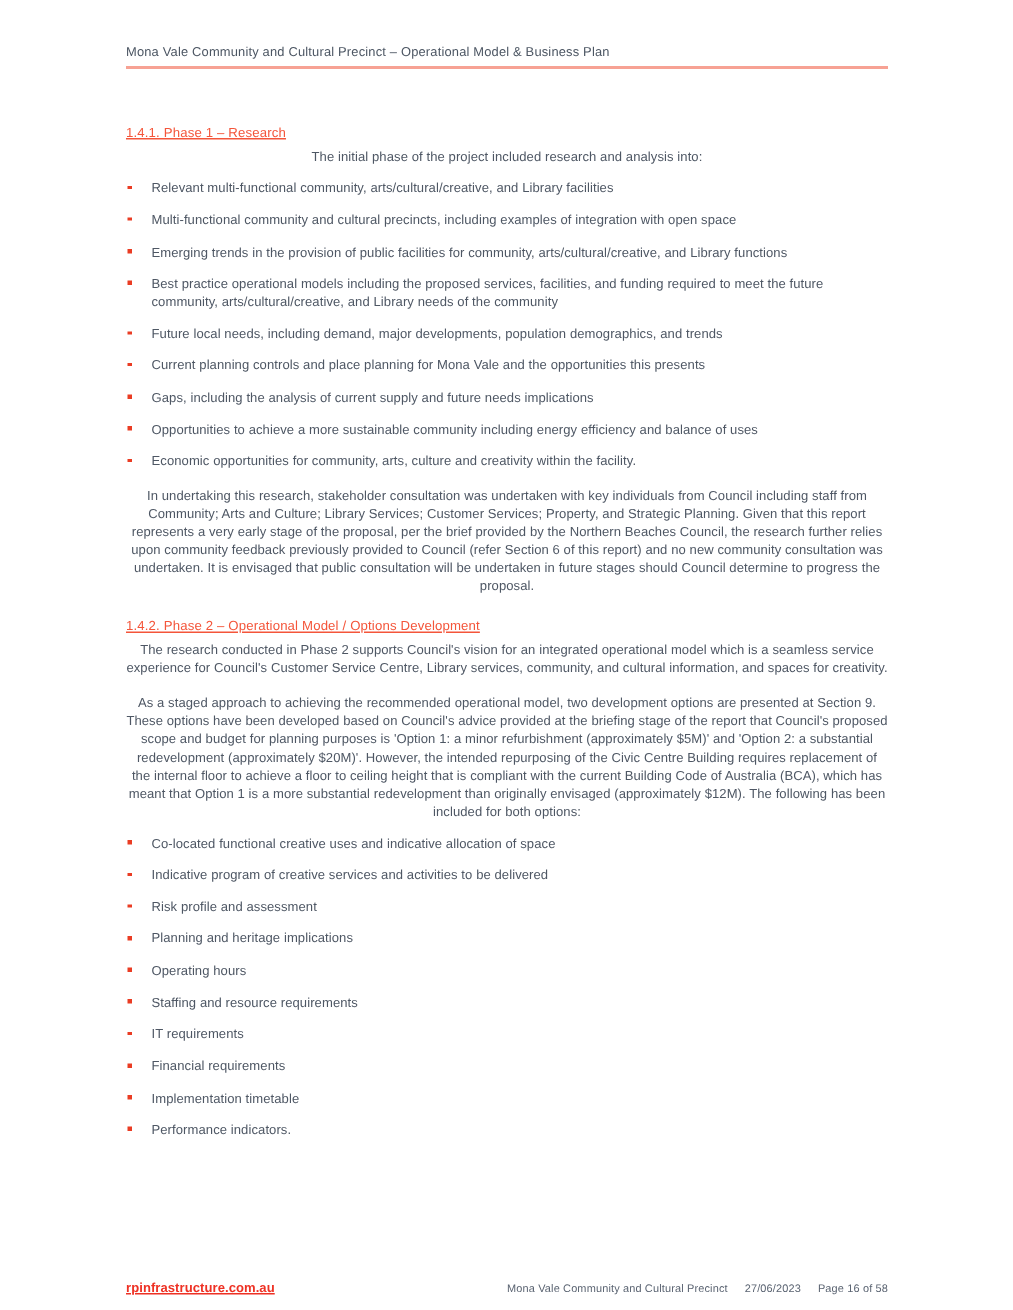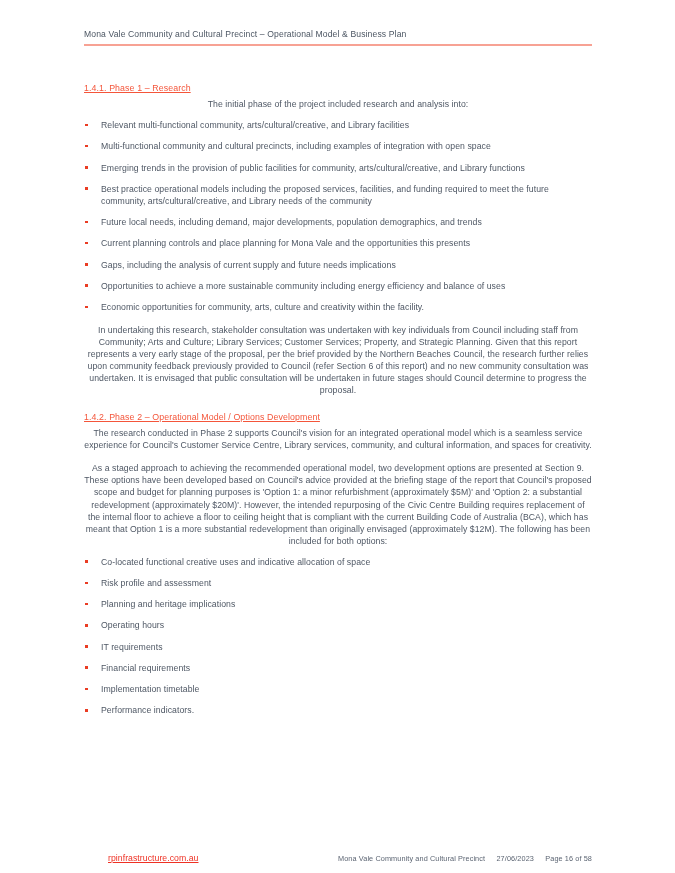--- a/index.html
+++ b/index.html
@@ -110,25 +110,24 @@
     position: absolute;
     left: 84px;
     top: 838px;
     width: 508px;
     display: flex;
     align-items: baseline;
     justify-content: space-between;
   }
   .footer-brand {
     font-size: 8.7px;
-    font-weight: normal;
+    font-weight: bold;
     color: #ee3124;
     letter-spacing: 0.05px;
     white-space: nowrap;
-    margin-left: 24px;
   }
   .footer-meta {
     font-size: 7.3px;
     color: #5b6472;
     letter-spacing: 0.1px;
     white-space: nowrap;
     margin-top: 16px;
   }
   .footer-meta .footer-sep {
     display: inline-block;
@@ -201,29 +200,37 @@
 
       <p class="body-text gap-above">As a staged approach to achieving the recommended operational model, two development options are presented at Section 9. These options have been developed based on Council's advice provided at the briefing stage of the report that Council's proposed scope and budget for planning purposes is 'Option 1: a minor refurbishment (approximately $5M)' and 'Option 2: a substantial redevelopment (approximately $20M)'. However, the intended repurposing of the Civic Centre Building requires replacement of the internal floor to achieve a floor to ceiling height that is compliant with the current Building Code of Australia (BCA), which has meant that Option 1 is a more substantial redevelopment than originally envisaged (approximately $12M). The following has been included for both options:</p>
 
       <ul class="bullet-list tight">
         <li class="bullet-item">
           <span class="bullet-marker"></span>
           <span>Co-located functional creative uses and indicative allocation of space</span>
         </li>
         <li class="bullet-item">
           <span class="bullet-marker"></span>
+          <span>Indicative program of creative services and activities to be delivered</span>
+        </li>
+        <li class="bullet-item">
+          <span class="bullet-marker"></span>
           <span>Risk profile and assessment</span>
         </li>
         <li class="bullet-item">
           <span class="bullet-marker"></span>
           <span>Planning and heritage implications</span>
         </li>
         <li class="bullet-item">
           <span class="bullet-marker"></span>
           <span>Operating hours</span>
+        </li>
+        <li class="bullet-item">
+          <span class="bullet-marker"></span>
+          <span>Staffing and resource requirements</span>
         </li>
         <li class="bullet-item">
           <span class="bullet-marker"></span>
           <span>IT requirements</span>
         </li>
         <li class="bullet-item">
           <span class="bullet-marker"></span>
           <span>Financial requirements</span>
         </li>
         <li class="bullet-item">

